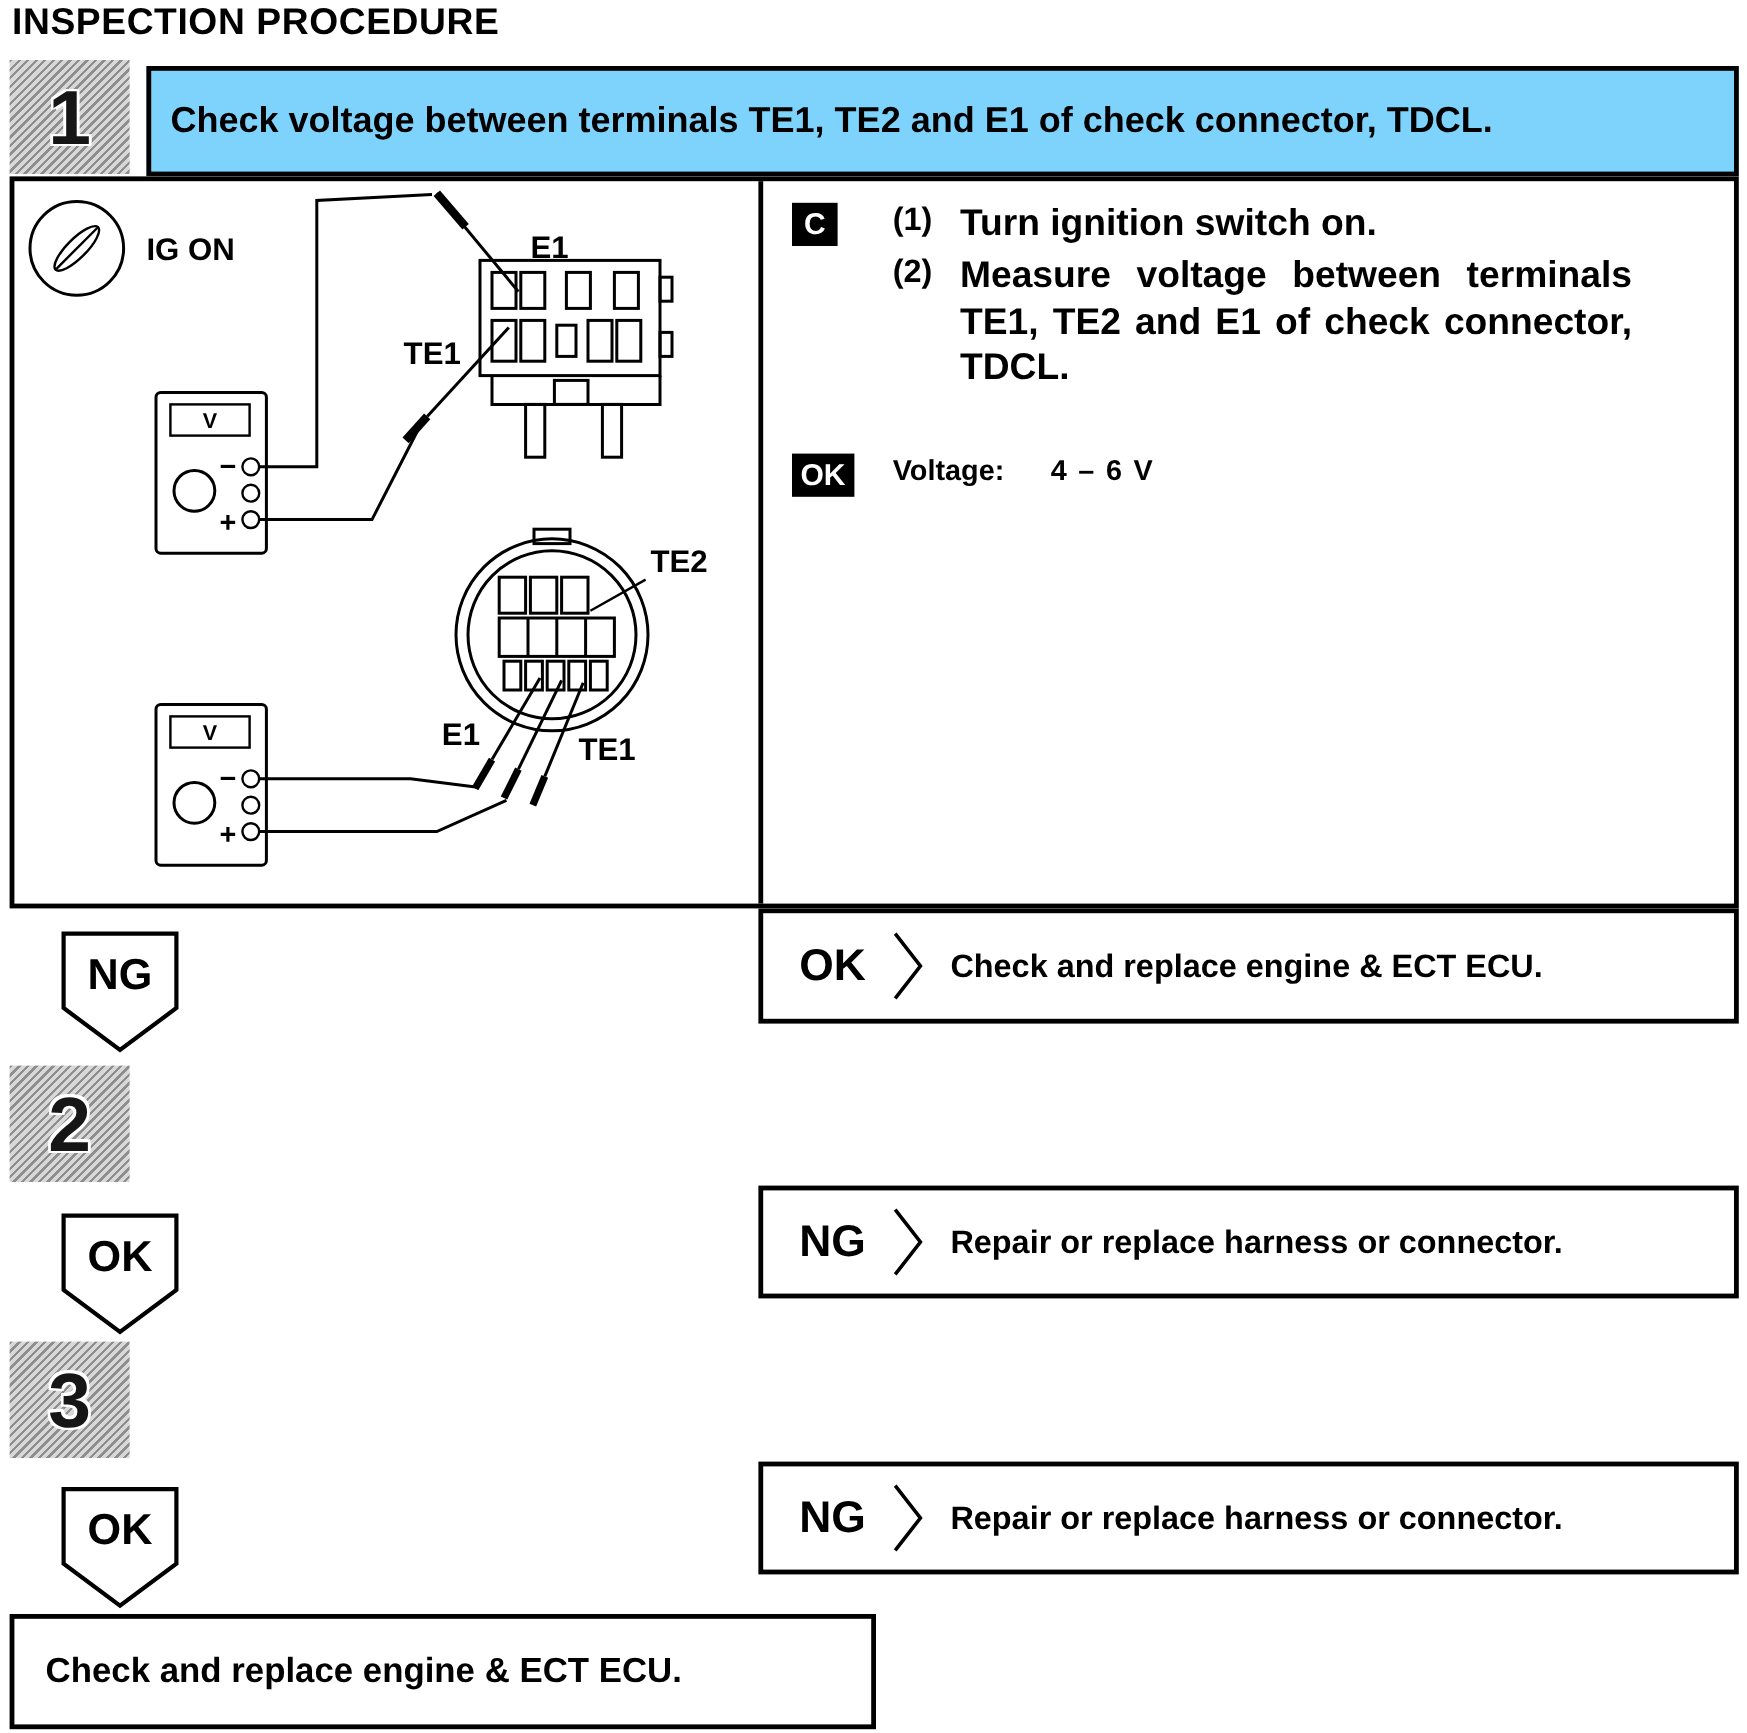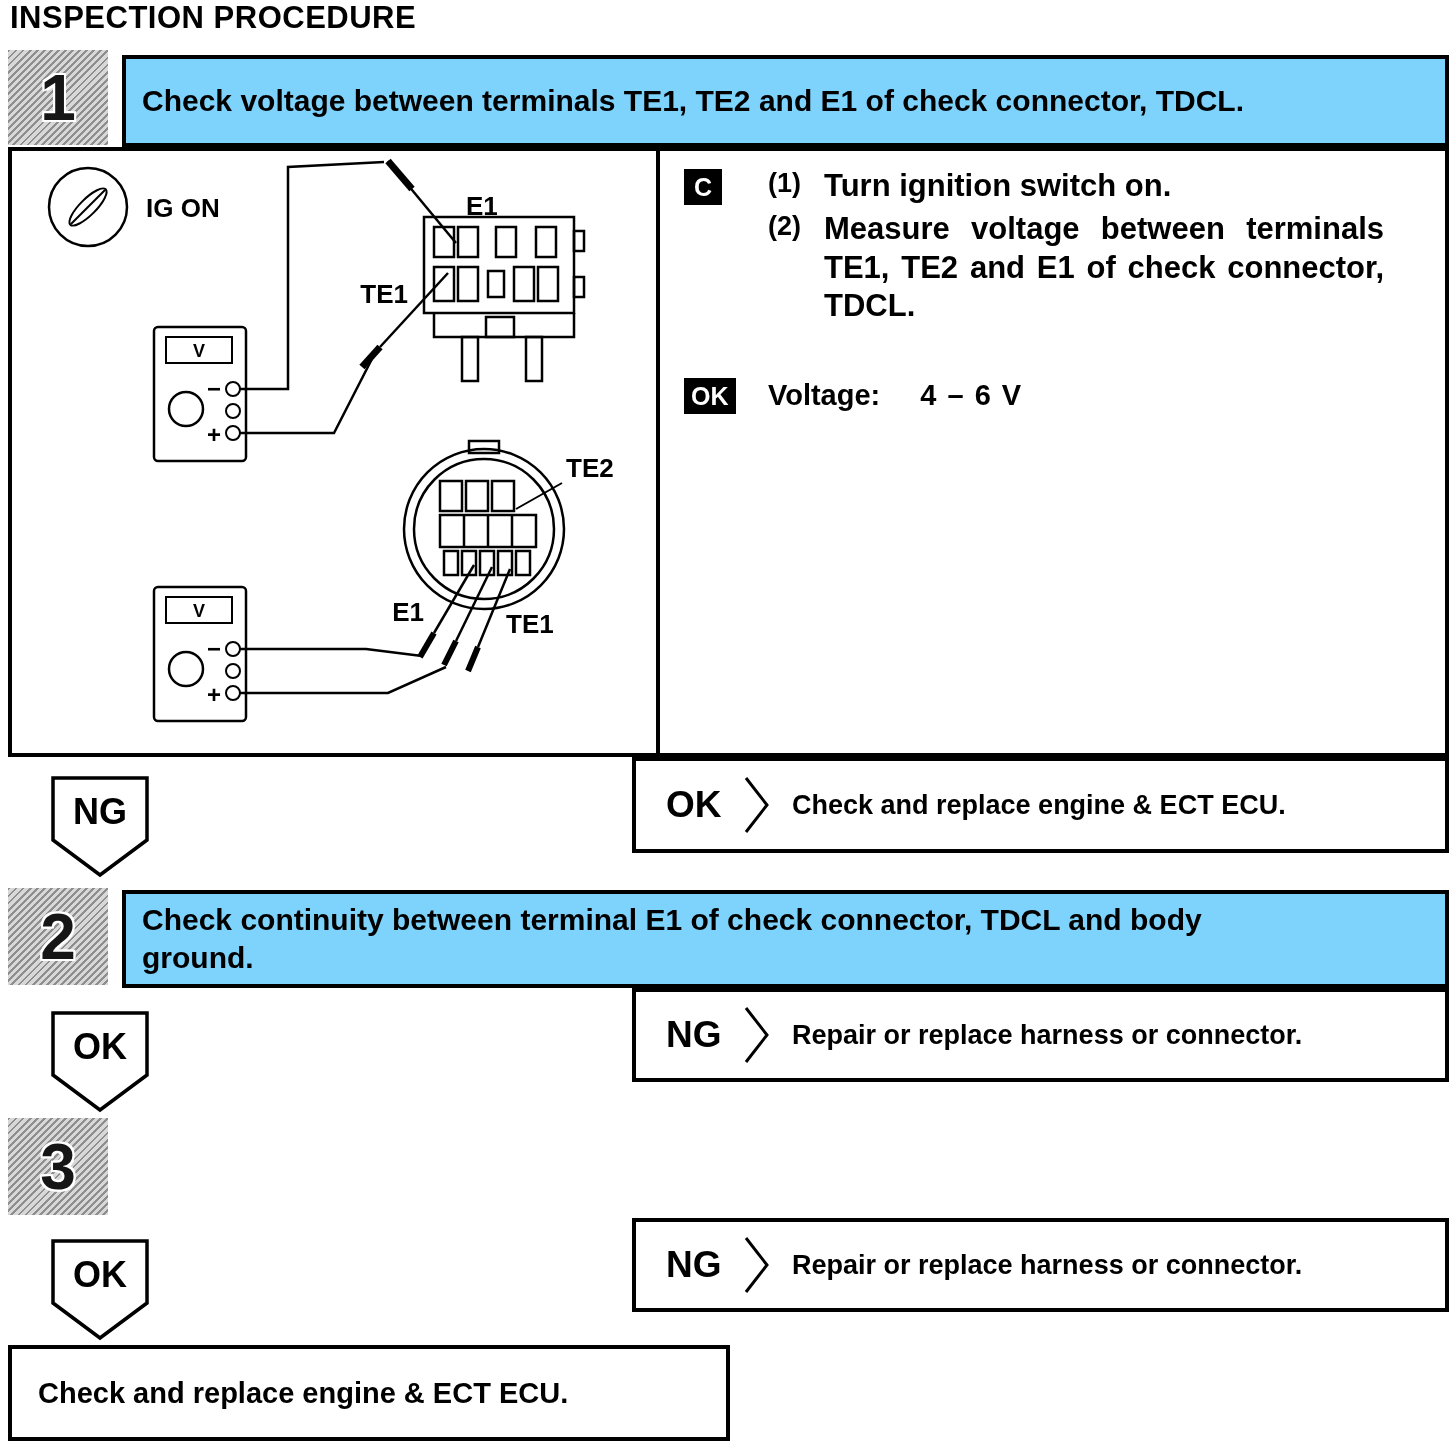--- a/index.html
+++ b/index.html
@@ -24,21 +24,21 @@
   .diagram { width:620px; position:relative; flex:none; }
   .instructions { flex:1; border-left:4px solid #000; padding:16px 18px 16px 24px; }
   .instr-row { display:flex; align-items:flex-start; }
   .badge-col { width:84px; flex:none; padding-top:2px; }
   .badge { display:inline-flex; align-items:center; justify-content:center;
     background:#000; color:#fff; font-size:25px; min-width:38px; height:36px; padding:0 7px; }
   .instr-item { display:flex; margin-bottom:4px; }
   .instr-num { width:56px; flex:none; font-size:27px; line-height:1.25; }
   .instr-text { width:560px; font-size:31px; line-height:1.25; text-align:justify; }
   .spec-row { margin-top:46px; }
-  .spec { font-size:29px; padding-top:3px; }
+  .spec { font-size:24px; padding-top:3px; }
   .spec-value { margin-left:32px; letter-spacing:1.5px; }
 
   .result-box { border:4px solid #000; background:#fff; display:flex; align-items:center; padding-left:30px; }
   .result-label { font-size:37px; width:74px; flex:none; }
   .chevron { flex:none; margin:0 22px 0 4px; }
   .result-text { font-size:27px; }
 
   .final-box { border:4px solid #000; background:#fff; display:flex; align-items:center;
     padding-left:26px; font-size:29px; }
 
@@ -55,21 +55,21 @@
   <h1 class="page-title">INSPECTION PROCEDURE</h1>
 
   <div class="num-box abs" style="left:8px;top:50px;width:100px;height:95px;">
     <span class="step-num">1</span>
   </div>
 
   <div class="title-box abs" style="left:122px;top:55px;width:1327px;height:92px;">
     <span>Check voltage between terminals TE1, TE2 and E1 of check connector, TDCL.</span>
   </div>
 
-  <div class="content-box abs" style="left:8px;top:147px;width:1441px;height:610px;padding-left:24px;">
+  <div class="content-box abs" style="left:8px;top:147px;width:1441px;height:610px;">
 
     <div class="diagram">
       <svg viewBox="0 0 620 602" width="620" height="602">
 
         <g>
           <circle cx="52" cy="56" r="39" fill="#fff" stroke="#000" stroke-width="2.5"></circle>
           <ellipse cx="52" cy="56" rx="8" ry="25" transform="rotate(45 52 56)" fill="none" stroke="#000" stroke-width="2"></ellipse>
           <line x1="35" y1="73" x2="69" y2="39" stroke="#000" stroke-width="2"></line>
         </g>
         <text x="110" y="66" class="dlabel">IG ON</text>
@@ -210,23 +210,20 @@
     <svg width="100" height="104" viewBox="0 0 100 104">
       <polygon points="3,3 97,3 97,65 50,100 3,65" fill="#fff" stroke="#000" stroke-width="3.5"></polygon>
       <text x="50" y="49" text-anchor="middle" class="branch-label">NG</text>
     </svg>
   </div>
 
   <div class="num-box abs" style="left:8px;top:888px;width:100px;height:97px;">
     <span class="step-num">2</span>
   </div>
 
-  <div class="title-box abs" style="left:122px;top:890px;width:1327px;height:98px;">
-    <span>Check continuity between terminal E1 of check connector, TDCL and body ground.</span>
-  </div>
 
   <div class="result-box abs" style="left:632px;top:988px;width:817px;height:94px;">
     <span class="result-label">NG</span>
     <svg class="chevron" width="26" height="58" viewBox="0 0 26 58">
       <path d="M2 2 L23 29 L2 56" fill="none" stroke="#000" stroke-width="3"></path>
     </svg>
     <span class="result-text">Repair or replace harness or connector.</span>
   </div>
 
   <div class="abs" style="left:50px;top:1010px;">

